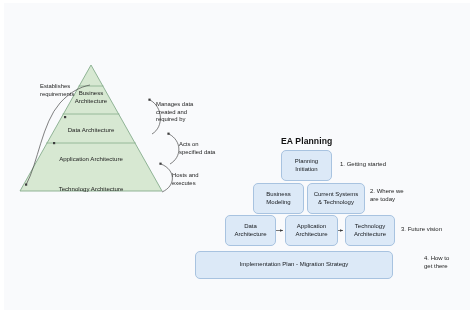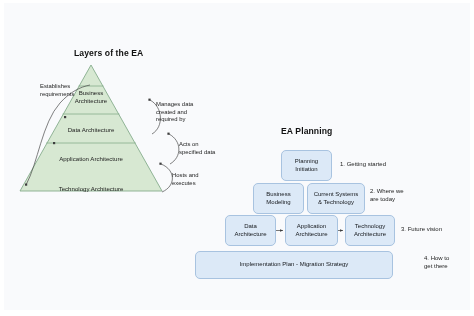--- a/index.html
+++ b/index.html
@@ -26,21 +26,21 @@
   
   .diagram-title {
     position: absolute;
     font-weight: bold;
     font-size: 8.6px;
     color: #111111;
     letter-spacing: 0.1px;
     white-space: nowrap;
   }
   #title-pyramid { left: 70px; top: 45px; }
-  #title-planning { left: 277px; top: 123px; }
+  #title-planning { left: 277px; top: 133px; }
 
   
   #pyramid-wrap {
     position: absolute;
     left: 14px;
     top: 60px;
     width: 146px;
     height: 132px;
   }
   #pyramid-svg { display: block; }
@@ -130,21 +130,20 @@
     height: 307px;
     pointer-events: none;
     overflow: visible;
   }
 </style>
 </head>
 <body>
 
 <div id="canvas">
 
-  <div class="diagram-title" id="title-pyramid">Layers of the EA</div>
 
   <div id="pyramid-wrap">
     <svg id="pyramid-svg" width="146" height="132" viewBox="0 0 146 132">
 
       <polygon points="73,2 144,128 2,128" fill="#d7e8d2" stroke="#86ad8c" stroke-width="0.9" stroke-linejoin="round"></polygon>
 
       <line x1="28.2" y1="80" x2="117.8" y2="80" stroke="#86ad8c" stroke-width="0.8"></line>
       <line x1="44.6" y1="51" x2="101.4" y2="51" stroke="#86ad8c" stroke-width="0.8"></line>
       <line x1="60.5" y1="23" x2="85.5" y2="23" stroke="#86ad8c" stroke-width="0.8"></line>
     </svg>

